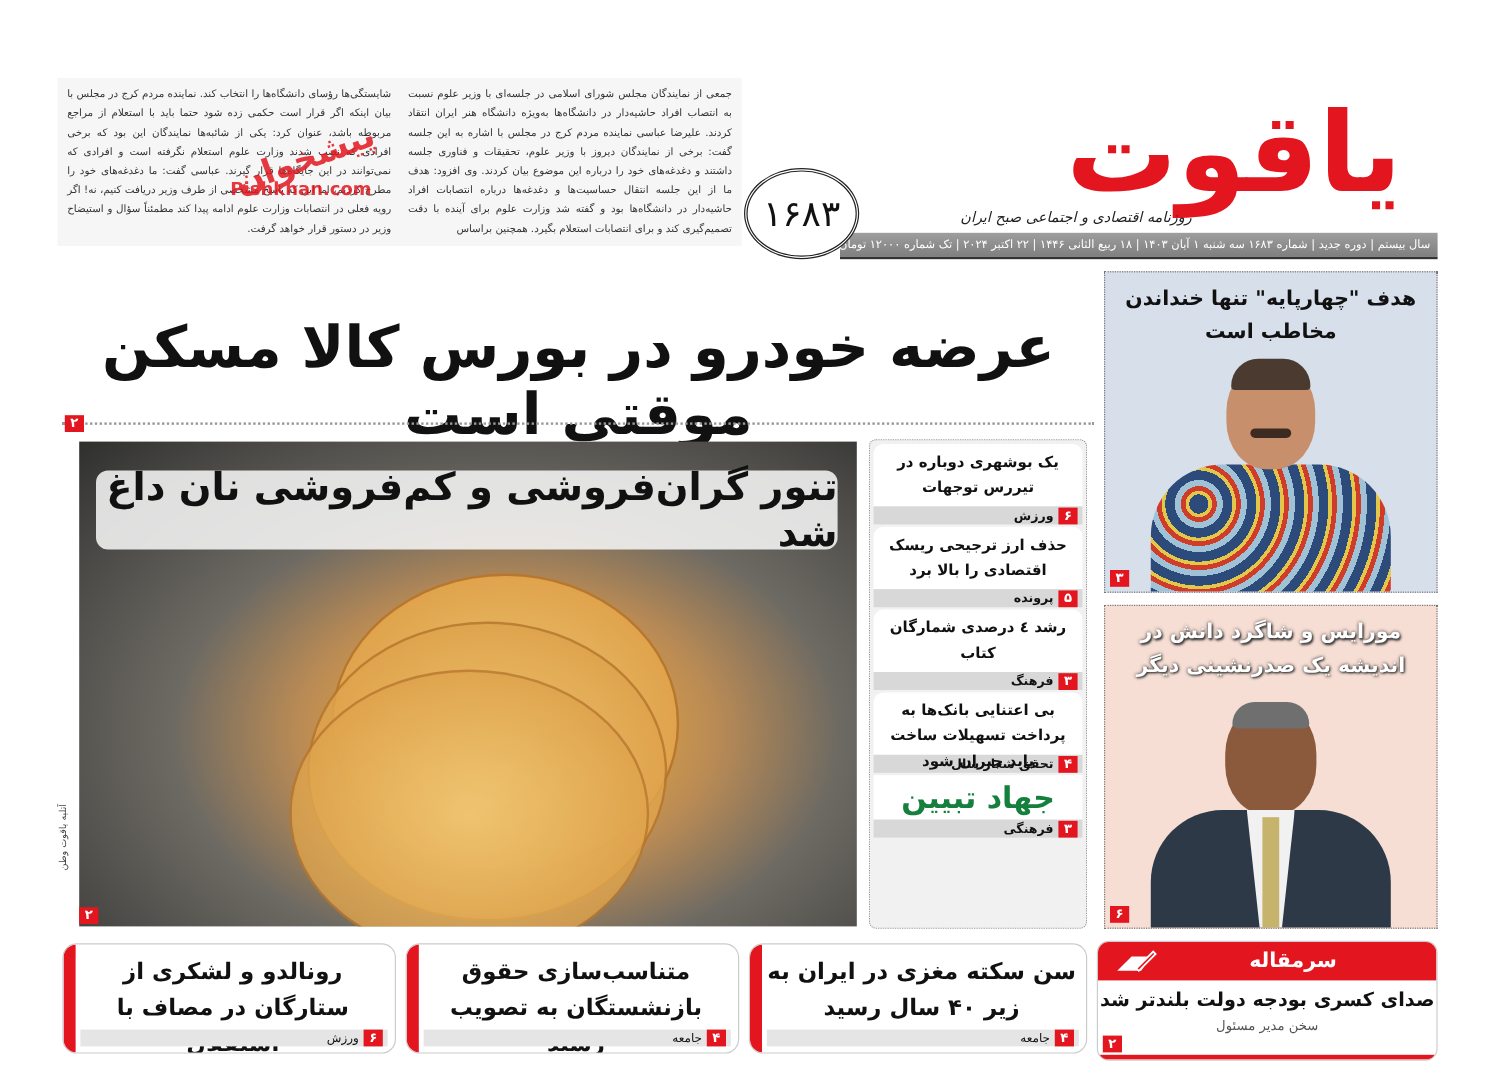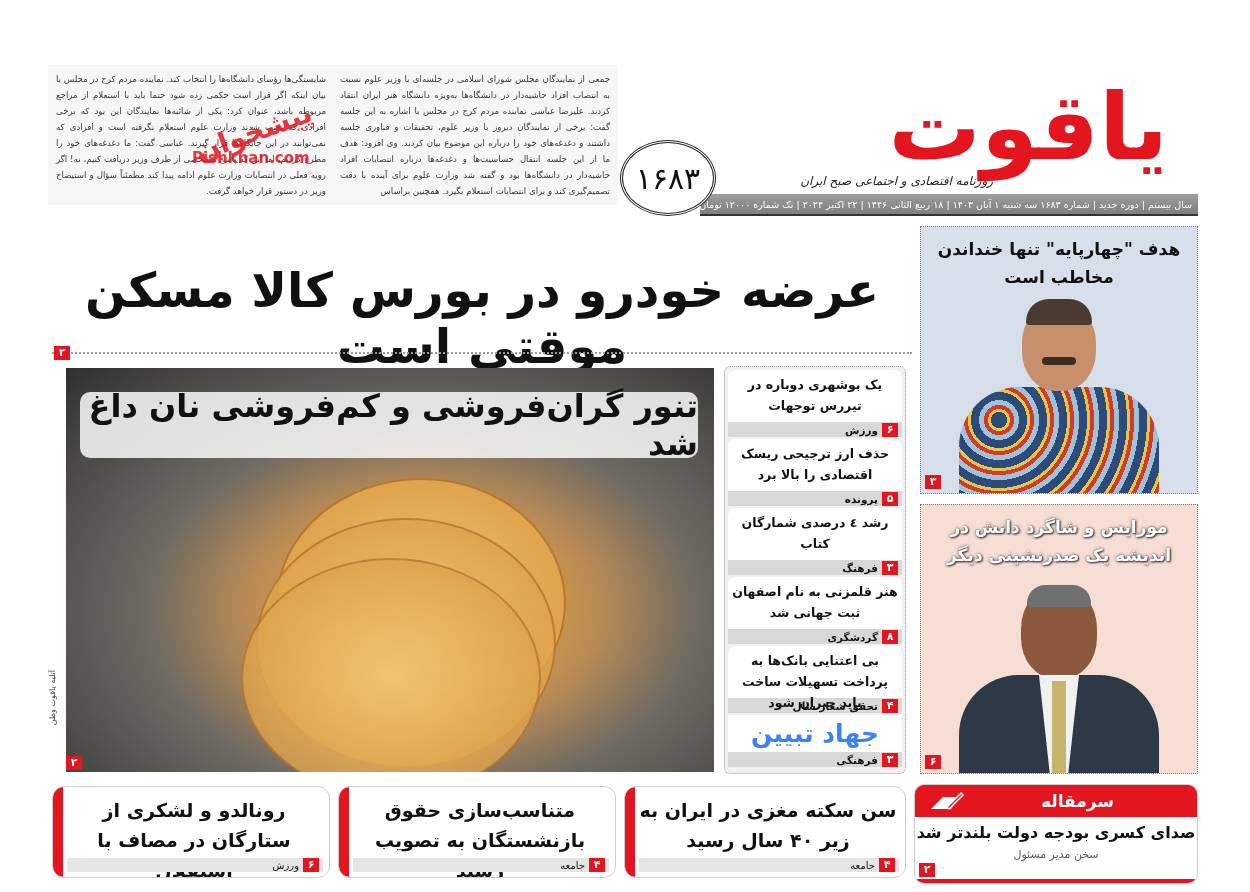--- a/index.html
+++ b/index.html
@@ -53,21 +53,21 @@
     font-size: 32px; font-weight: 900;
   }
   .photo-credit { left: 48px; top: 670px; writing-mode: vertical-rl; font-size: 8px; color: #444; transform: rotate(180deg); }
   #photo-badge { left: 66px; top: 756px; }
   
   #news-col { left: 724px; top: 366px; width: 182px; height: 408px; border: 1px dotted #999; border-radius: 6px; padding: 3px; background: #f1f1f1; }
   .news-item { margin-bottom: 2px; }
   .news-body { background: #fff; border-radius: 8px 8px 0 0; text-align: center; font-weight: bold; font-size: 12.5px; line-height: 21px; padding: 4px 4px; height: 52px; }
   .news-foot { background: #d8d8d8; height: 15px; display: flex; align-items: center; gap: 4px; font-size: 10.5px; font-weight: bold; padding-right: 4px; }
   .news-foot .red-badge { order: -1; }
-  .jahad { text-align: center; font-size: 25px; color: #3b82f6; font-weight: bold; padding: 4px 0; background: #fff; }
+  .jahad { text-align: center; font-size: 25px; color: #15803d; font-weight: bold; padding: 4px 0; background: #fff; }
   
   .side-card { border: 1px dotted #777; width: 278px; position: absolute; left: 920px; overflow: hidden; }
   #card-1 { top: 226px; height: 268px; background: #d7dfeb; }
   #card-2 { top: 504px; height: 270px; background: #f6ded4; }
   .side-card h3 { text-align: center; font-weight: 900; font-size: 17px; line-height: 28px; margin-top: 8px; }
   #card-2 h3 { color: #fff; text-shadow: 0 0 3px #333, 1px 1px 2px #333; }
   .person { position: absolute; left: 50%; transform: translateX(-50%); }
   .head { width: 74px; height: 88px; border-radius: 45%; background: #c88f6c; margin: 0 auto; position: relative; }
   .hair { position: absolute; top: -4px; left: 4px; width: 66px; height: 26px; border-radius: 40px 40px 6px 6px; background: #4b3a30; }
   .mustache { position: absolute; top: 54px; left: 20px; width: 34px; height: 8px; border-radius: 6px; background: #3d2b22; }
@@ -147,27 +147,20 @@
     </div>
   </div>
   <div class="news-item">
     <div class="news-body">رشد ٤ درصدی شمارگان کتاب</div>
     <div class="news-foot">
       <span>فرهنگ</span>
       <span class="red-badge">۳</span>
     </div>
   </div>
   <div class="news-item">
-    <div class="news-body">هنر قلمزنی به نام اصفهان ثبت جهانی شد</div>
-    <div class="news-foot">
-      <span>گردشگری</span>
-      <span class="red-badge">۸</span>
-    </div>
-  </div>
-  <div class="news-item">
     <div class="news-body">بی اعتنایی بانک‌ها به پرداخت تسهیلات ساخت باید جبران شود</div>
     <div class="news-foot">
       <span>تحقق شعار سال</span>
       <span class="red-badge">۴</span>
     </div>
   </div>
   <div class="news-item">
     <div class="jahad">جهاد تبیین</div>
     <div class="news-foot">
       <span>فرهنگی</span>

